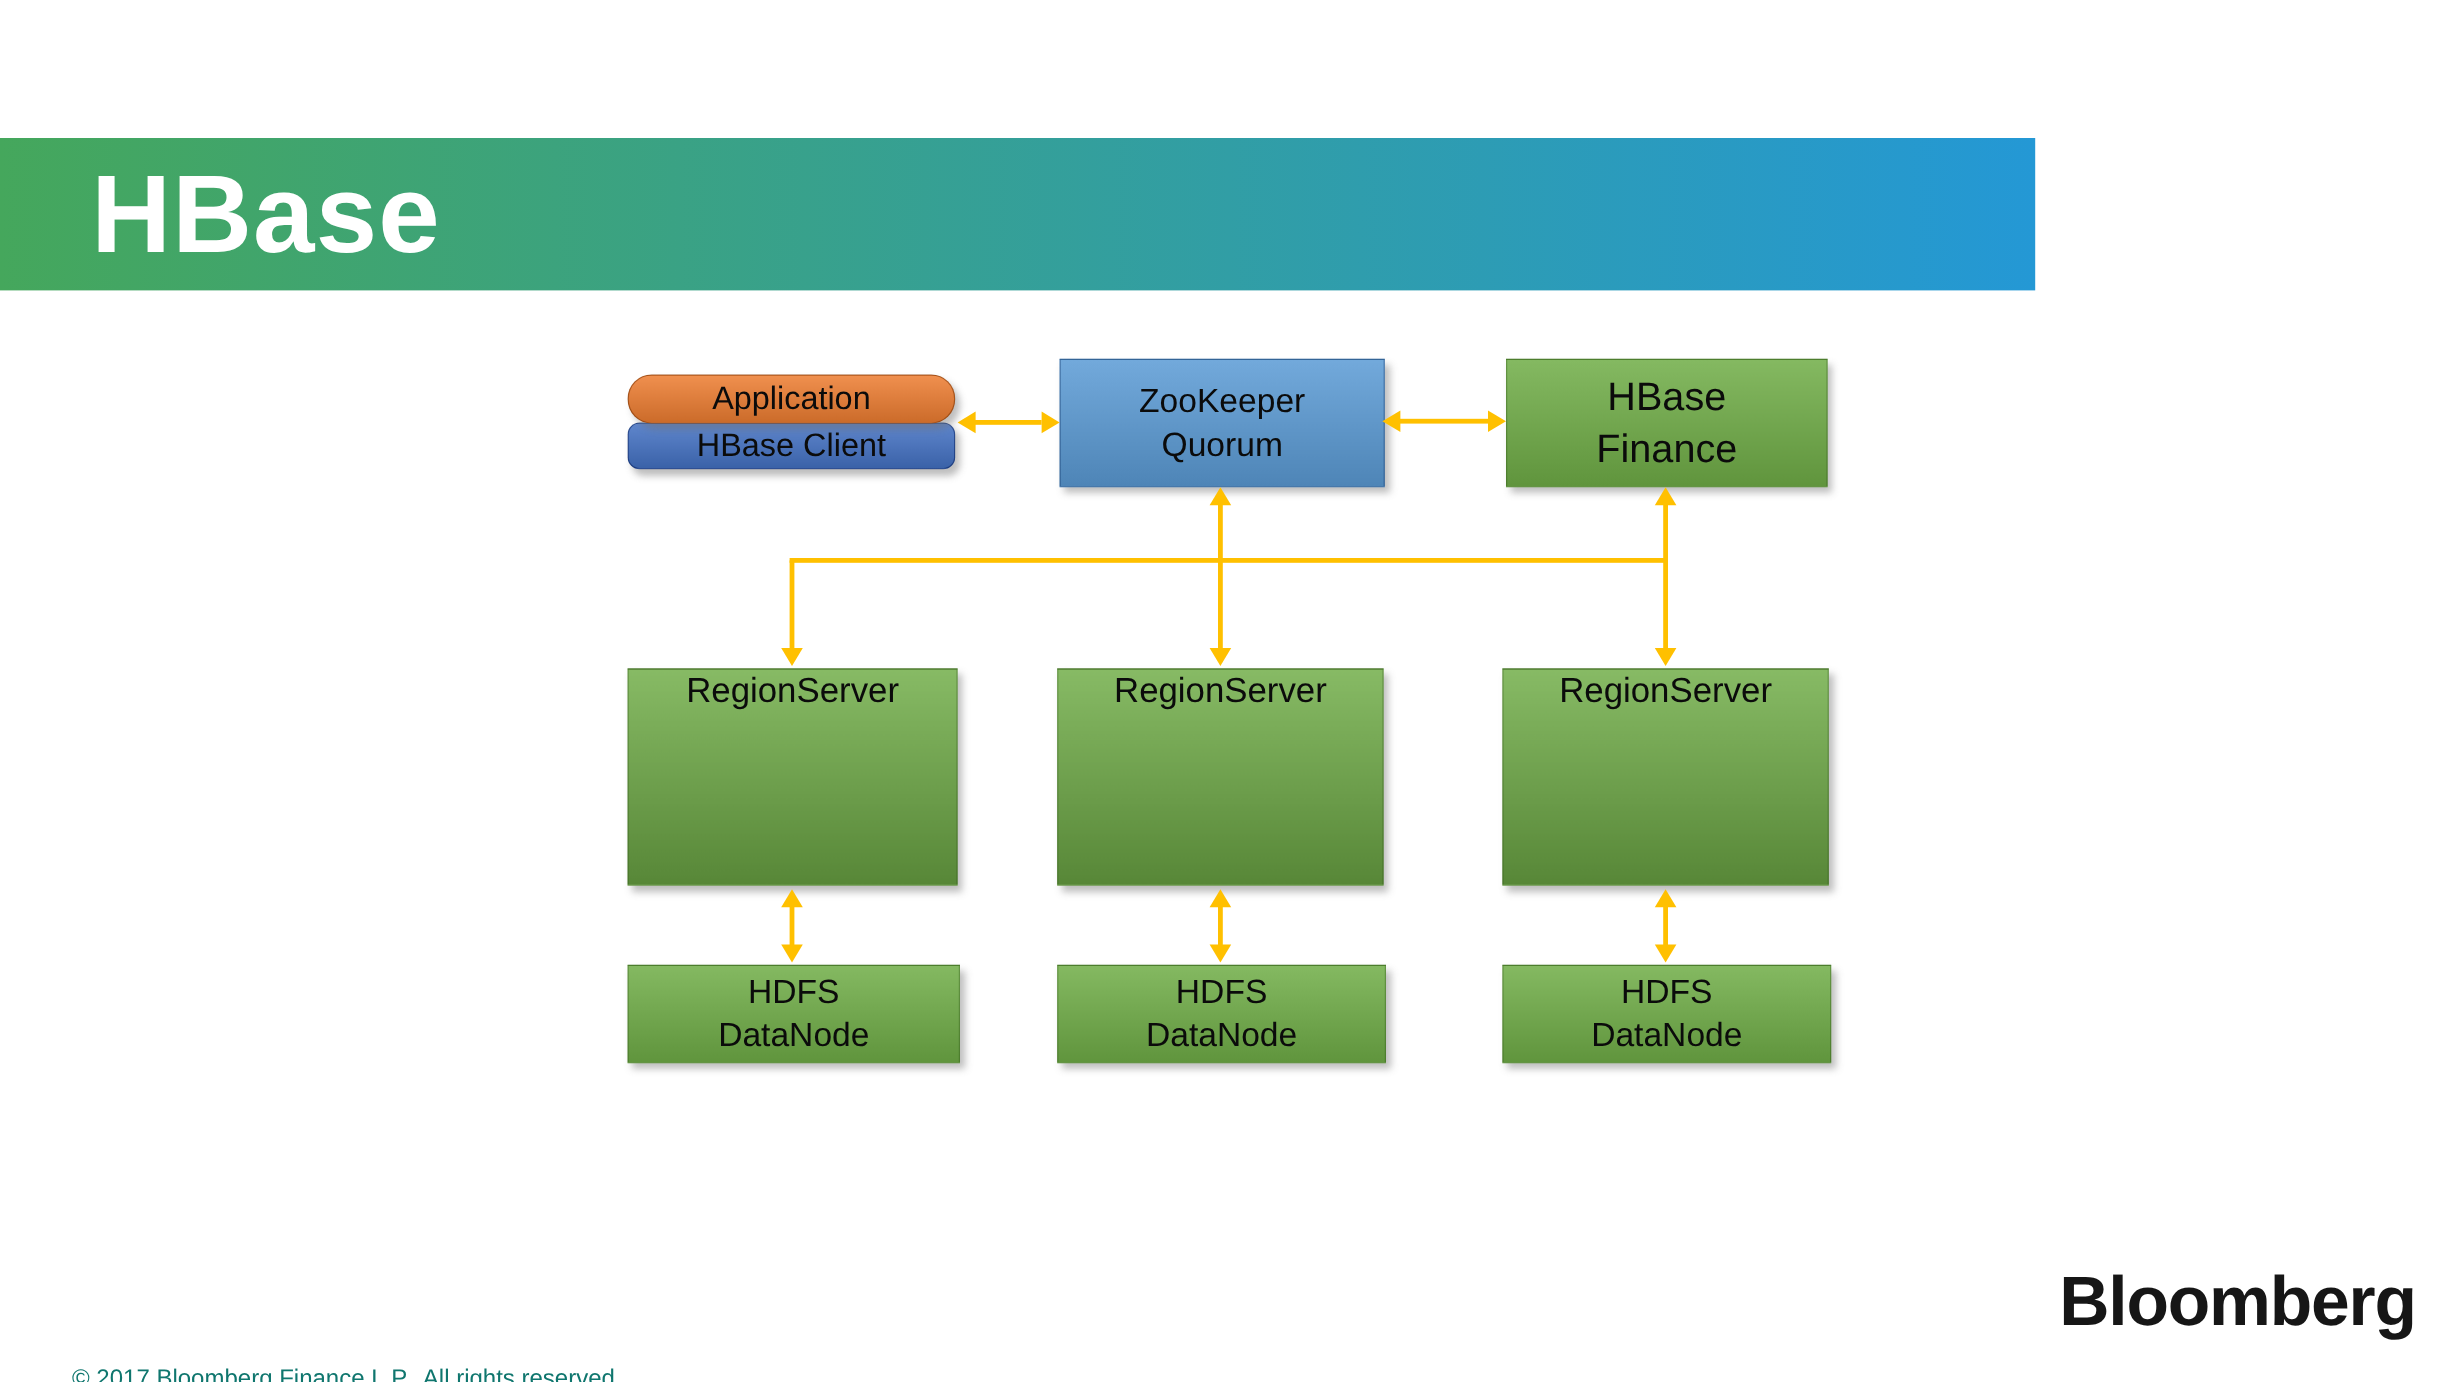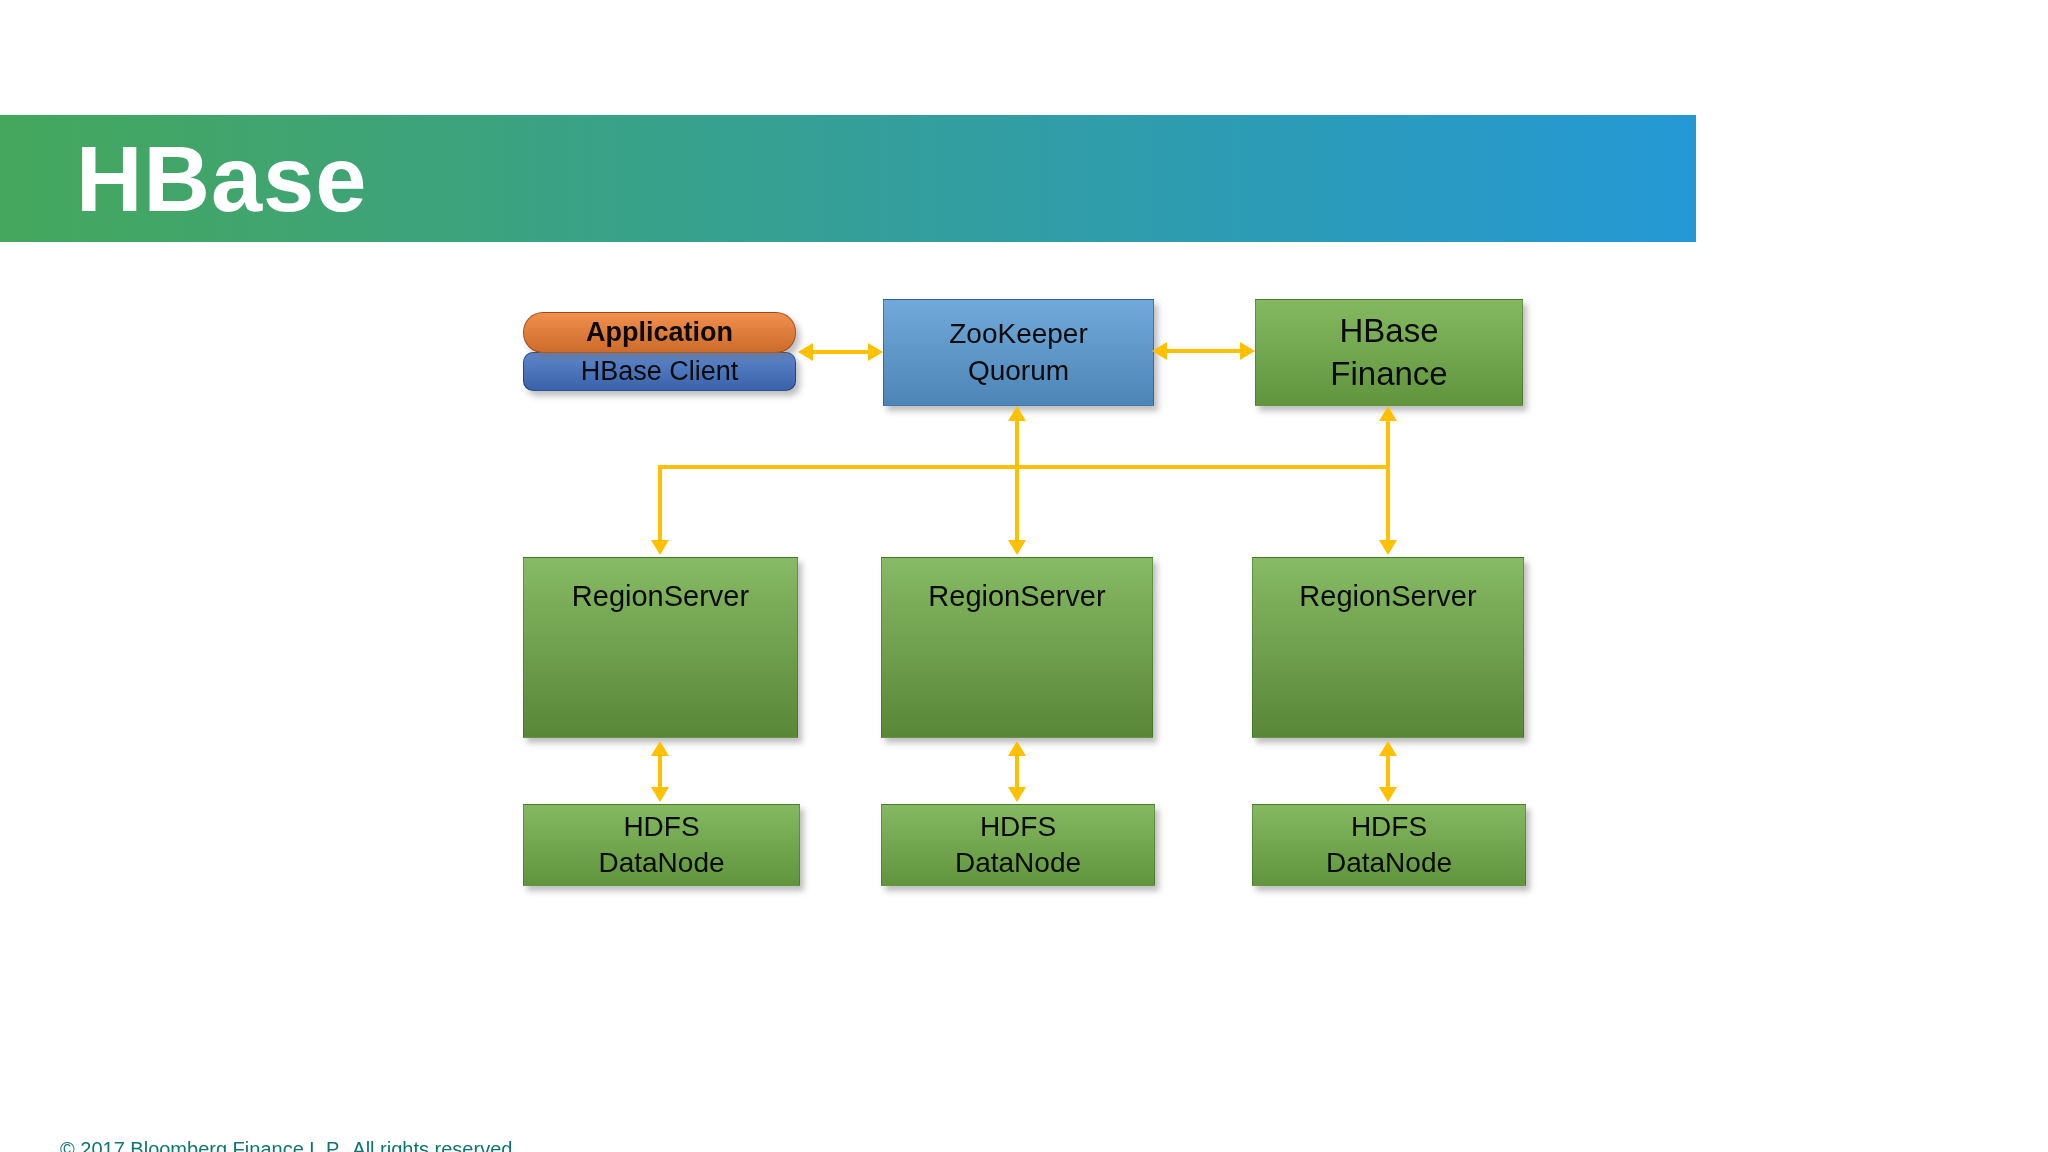--- a/index.html
+++ b/index.html
@@ -13,25 +13,25 @@
           display:flex;align-items:center;}
   .banner h1{margin:0 0 0 76px;font-size:92px;font-weight:bold;color:#ffffff;
              letter-spacing:1px;line-height:1;}
 
   
   .node{position:absolute;display:flex;flex-direction:column;align-items:center;
         justify-content:center;text-align:center;color:#0b0b0b;
         box-shadow:4px 5px 6px rgba(110,110,110,0.45);
         background-image:linear-gradient(rgba(255,255,255,0.14),rgba(0,0,0,0.14));}
   .node span{display:block;line-height:1.3;}
-  .orange{background-color:var(--box-orange);border:1px solid rgba(120,50,0,0.55);border-radius:20px;font-weight:bold;}
+  .orange{background-color:var(--box-orange);border:1px solid rgba(120,50,0,0.55);border-radius:20px;}
   .bluedark{background-color:var(--box-blue-dark);border:1px solid rgba(0,25,90,0.5);border-radius:9px;}
   .bluelight{background-color:var(--box-blue-light);border:1px solid rgba(20,60,110,0.45);}
   .green{background-color:var(--box-green);border:1px solid rgba(40,80,15,0.35);}
-  .rs{justify-content:flex-start;padding-top:20px;box-sizing:border-box;
+  .rs{justify-content:flex-start;box-sizing:border-box;
       background-image:linear-gradient(rgba(255,255,255,0.16),rgba(0,0,0,0.22));}
 
   
   .sh{position:absolute;background:var(--arrow);}
   .tri{position:absolute;width:0;height:0;border:solid transparent;}
   .tri-l{border-width:9px 15px 9px 0;border-right-color:var(--arrow);}
   .tri-r{border-width:9px 0 9px 15px;border-left-color:var(--arrow);}
   .tri-u{border-width:0 9px 15px 9px;border-bottom-color:var(--arrow);}
   .tri-d{border-width:15px 9px 0 9px;border-top-color:var(--arrow);}
 
@@ -150,14 +150,15 @@
     </span>
     <span>
       <i class="tri tri-u" style="left:1379px;top:725px;"></i>
       <i class="sh" style="left:1386px;top:738px;width:4px;height:34px;"></i>
       <i class="tri tri-d" style="left:1379px;top:771px;"></i>
     </span>
 
   </div>
 
   <div class="copyright">© 2017 Bloomberg Finance L.P.  All rights reserved.</div>
+  <div class="brand">Bloomberg</div>
 
 </div>
 
 </body></html>

